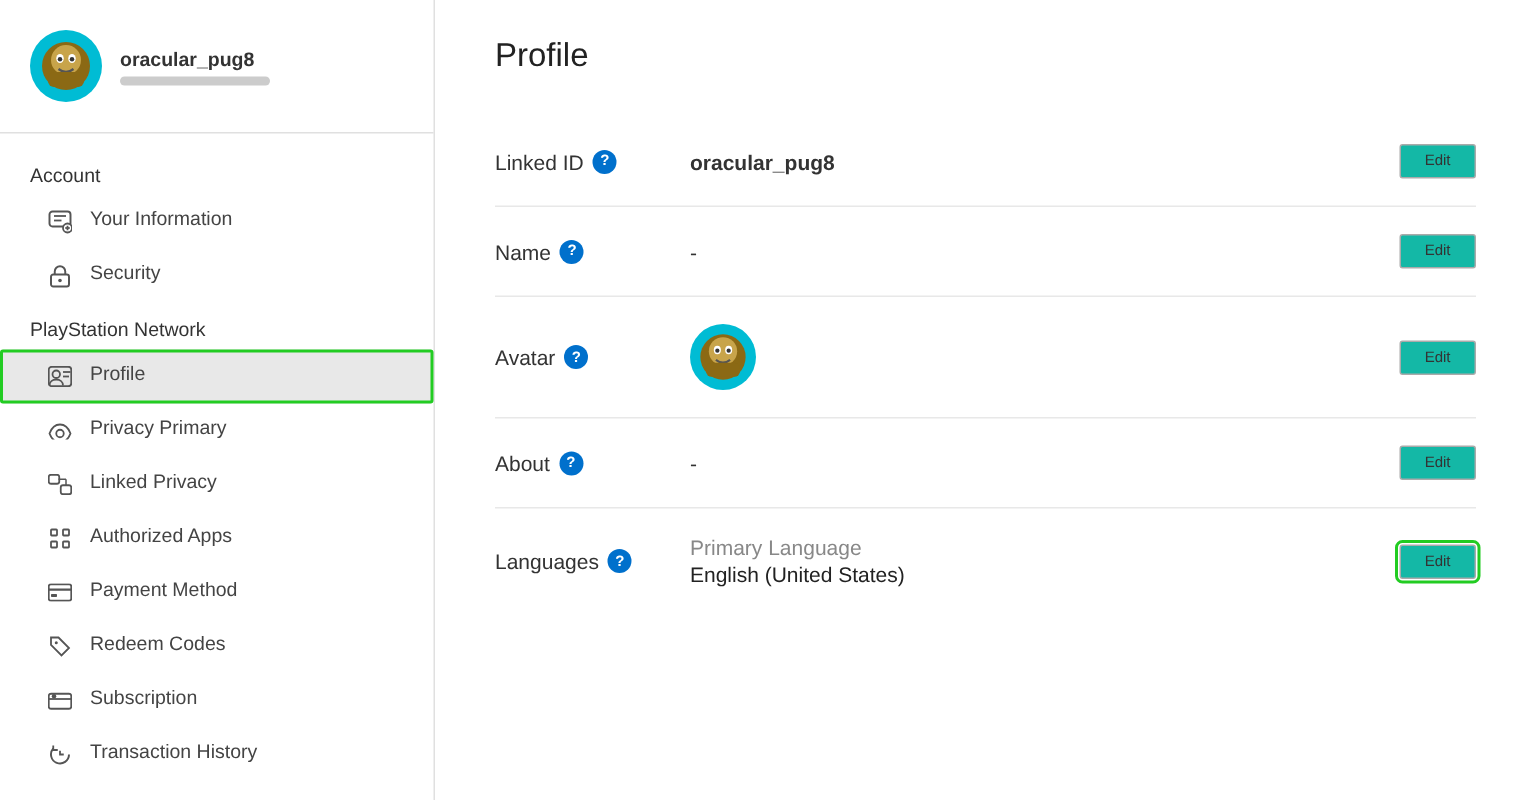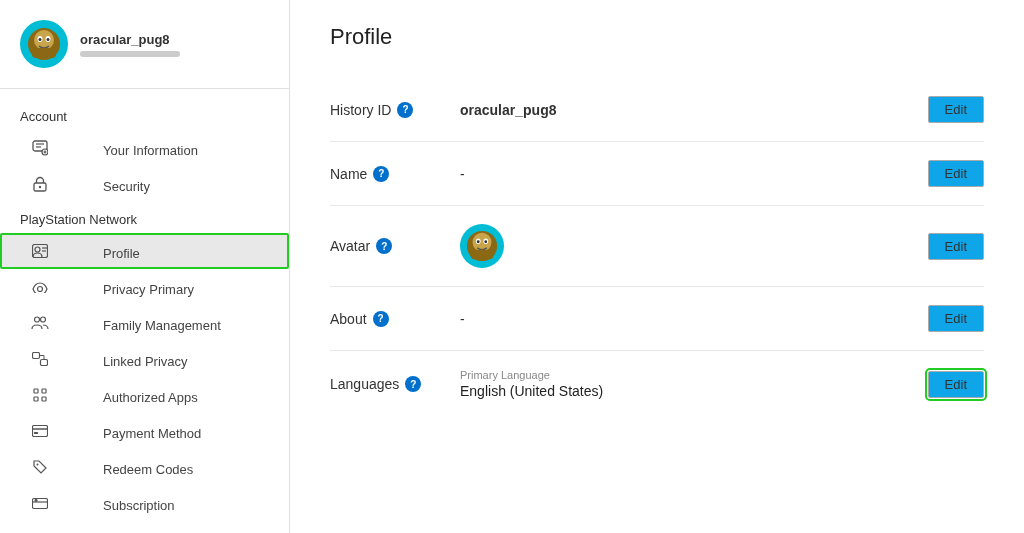--- a/index.html
+++ b/index.html
@@ -59,27 +59,26 @@
       border-radius: 3px;
     }
     .sidebar-section-label {
       font-size: 13px;
       font-weight: 400;
       color: #333;
       padding: 10px 20px 6px 20px;
     }
     .sidebar-item {
       display: flex;
-      align-items: flex-end;
+      align-items: flex-start;
       padding: 8px 20px 8px 30px;
       cursor: pointer;
       color: #444;
       font-size: 13px;
       transition: background 0.1s;
-      gap: 43px;
     }
     .sidebar-item.active {
       background: #e8e8e8;
       outline: 2.5px solid #22cc22;
       outline-offset: -2px;
       border-radius: 2px;
     }
     .sidebar-item-icon {
       width: 20px;
       height: 20px;
@@ -133,35 +132,35 @@
       font-weight: 700;
       cursor: pointer;
       flex-shrink: 0;
     }
     .row-value {
       flex: 1;
       font-size: 14px;
       color: #333;
     }
     .row-value .primary-label {
-      font-size: 11px;
+      font-size: 14px;
       color: #888;
       display: block;
       margin-bottom: 2px;
     }
     .row-value .value-main {
       font-weight: 400;
       color: #222;
     }
     .edit-btn {
       border: 1px solid #aaa;
-      background: #0ea5e9;
+      background: #14b8a6;
       color: #333;
       padding: 5px 16px;
-      font-size: 13px;
+      font-size: 10px;
       cursor: pointer;
       border-radius: 2px;
       transition: background 0.1s;
     }
     .edit-btn.highlighted {
       outline: 2.5px solid #22cc22;
       outline-offset: 1px;
     }
     .avatar-img {
       width: 44px;
@@ -247,31 +246,20 @@
       <span class="sidebar-item-icon">
         <svg width="16" height="12" viewBox="0 0 16 12" fill="none" xmlns="http://www.w3.org/2000/svg">
           <circle cx="8" cy="8" r="2.5" stroke="#555" stroke-width="1.2" fill="none"></circle>
           <path d="M1 8C2.5 4 5 2 8 2s5.5 2 7 6c-1.5 4-4 6-7 6S2.5 12 1 8z" stroke="#555" stroke-width="1.2" fill="none"></path>
         </svg>
       </span>
       <span>Privacy Primary</span>
     </div>
     <div class="sidebar-item">
       <span class="sidebar-item-icon">
-        <svg width="18" height="14" viewBox="0 0 18 14" fill="none" xmlns="http://www.w3.org/2000/svg">
-          <circle cx="6" cy="3.5" r="2.5" stroke="#555" stroke-width="1.2" fill="none"></circle>
-          <circle cx="12" cy="3.5" r="2.5" stroke="#555" stroke-width="1.2" fill="none"></circle>
-          <path d="M1 13c0-2.5 2-4 5-4s5 1.5 5 4" stroke="#555" stroke-width="1.2" fill="none"></path>
-          <path d="M12 9c2.5 0 5 1.5 5 4" stroke="#555" stroke-width="1.2" fill="none"></path>
-        </svg>
-      </span>
-      <span>Family Management</span>
-    </div>
-    <div class="sidebar-item">
-      <span class="sidebar-item-icon">
         <svg width="16" height="14" viewBox="0 0 16 14" fill="none" xmlns="http://www.w3.org/2000/svg">
           <rect x="0.5" y="0.5" width="7" height="6" rx="1.5" stroke="#555" stroke-width="1.2" fill="none"></rect>
           <rect x="8.5" y="7.5" width="7" height="6" rx="1.5" stroke="#555" stroke-width="1.2" fill="none"></rect>
           <line x1="7" y1="3.5" x2="12" y2="3.5" stroke="#555" stroke-width="1"></line>
           <line x1="12" y1="3.5" x2="12" y2="7.5" stroke="#555" stroke-width="1"></line>
         </svg>
       </span>
       <span>Linked Privacy</span>
     </div>
     <div class="sidebar-item">
@@ -325,21 +313,21 @@
       <span>Transaction History</span>
     </div>
 
   </aside>
 
   <main class="main">
     <h1 class="main-title">Profile</h1>
 
     <div class="profile-row">
       <div class="row-label">
-        <span>History ID</span>
+        <span>Linked ID</span>
         <span class="help-icon">?</span>
       </div>
       <div class="row-value">
         <strong>oracular_pug8</strong>
       </div>
       <button class="edit-btn">Edit</button>
     </div>
 
     <div class="profile-row">
       <div class="row-label">

